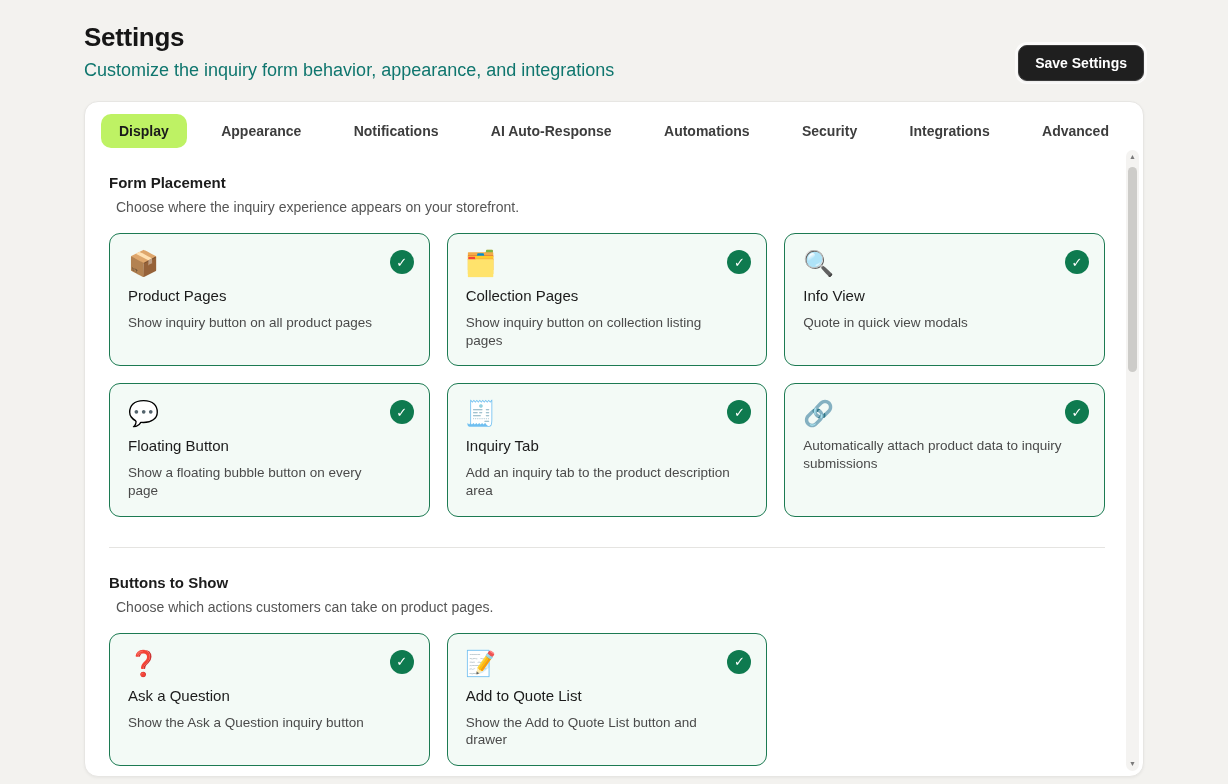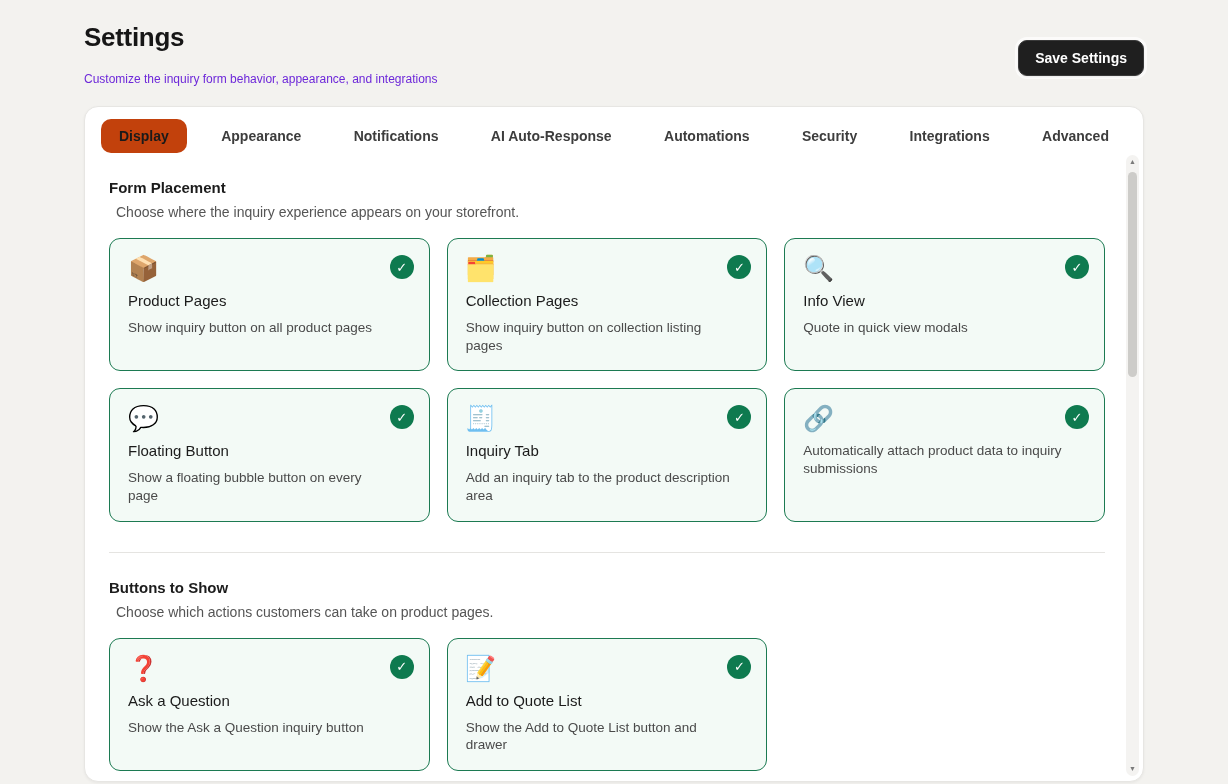--- a/index.html
+++ b/index.html
@@ -6,23 +6,23 @@
   html, body {
     width: 1228px; height: 784px;
     overflow: hidden;
     background: #f3f2ef;
     font-family: "Liberation Sans", "DejaVu Sans", sans-serif;
     color: #1f1f1f;
   }
   .page { padding: 22px 84px 0 84px; }
 
   
-  .header { display: flex; justify-content: space-between; align-items: center; }
+  .header { display: flex; justify-content: space-between; align-items: flex-end; }
   .page-title { font-size: 26px; font-weight: 700; letter-spacing: -0.3px; color: #161616; }
-  .page-subtitle { margin-top: 19px; font-size: 12px; color: #6d28d9; }
+  .page-subtitle { margin-top: 7px; font-size: 18px; color: #0f766e; }
   .save-btn {
     background: #1f1f1f; color: #ffffff;
     border: 1px solid #3a3a3a;
     border-radius: 9px;
     padding: 9px 16px;
     font-size: 14px; font-weight: 600;
     font-family: inherit;
     cursor: pointer;
     box-shadow: 0 0 0 3px rgba(255,255,255,0.7), 0 1px 2px rgba(0,0,0,0.25);
     margin-top: 8px;
@@ -47,21 +47,21 @@
     align-items: center;
     padding: 12px 16px 10px 16px;
   }
   .tab {
     font-size: 14px; font-weight: 600; color: #3d3d3d;
     padding: 9px 18px;
     border-radius: 10px;
     cursor: pointer;
     white-space: nowrap;
   }
-  .tab.active { background: #c2410c; color: #1a1a1a; }
+  .tab.active { background: #bef264; color: #1a1a1a; }
 
   
   .content { padding: 16px 38px 0 24px; }
   .section-heading { font-size: 15px; font-weight: 700; color: #1c1c1c; }
   .section-subheading { margin-top: 8px; font-size: 14px; color: #555555; margin-left: 7px; }
 
   .card-grid {
     display: grid;
     grid-template-columns: repeat(3, 1fr);
     gap: 17px;

